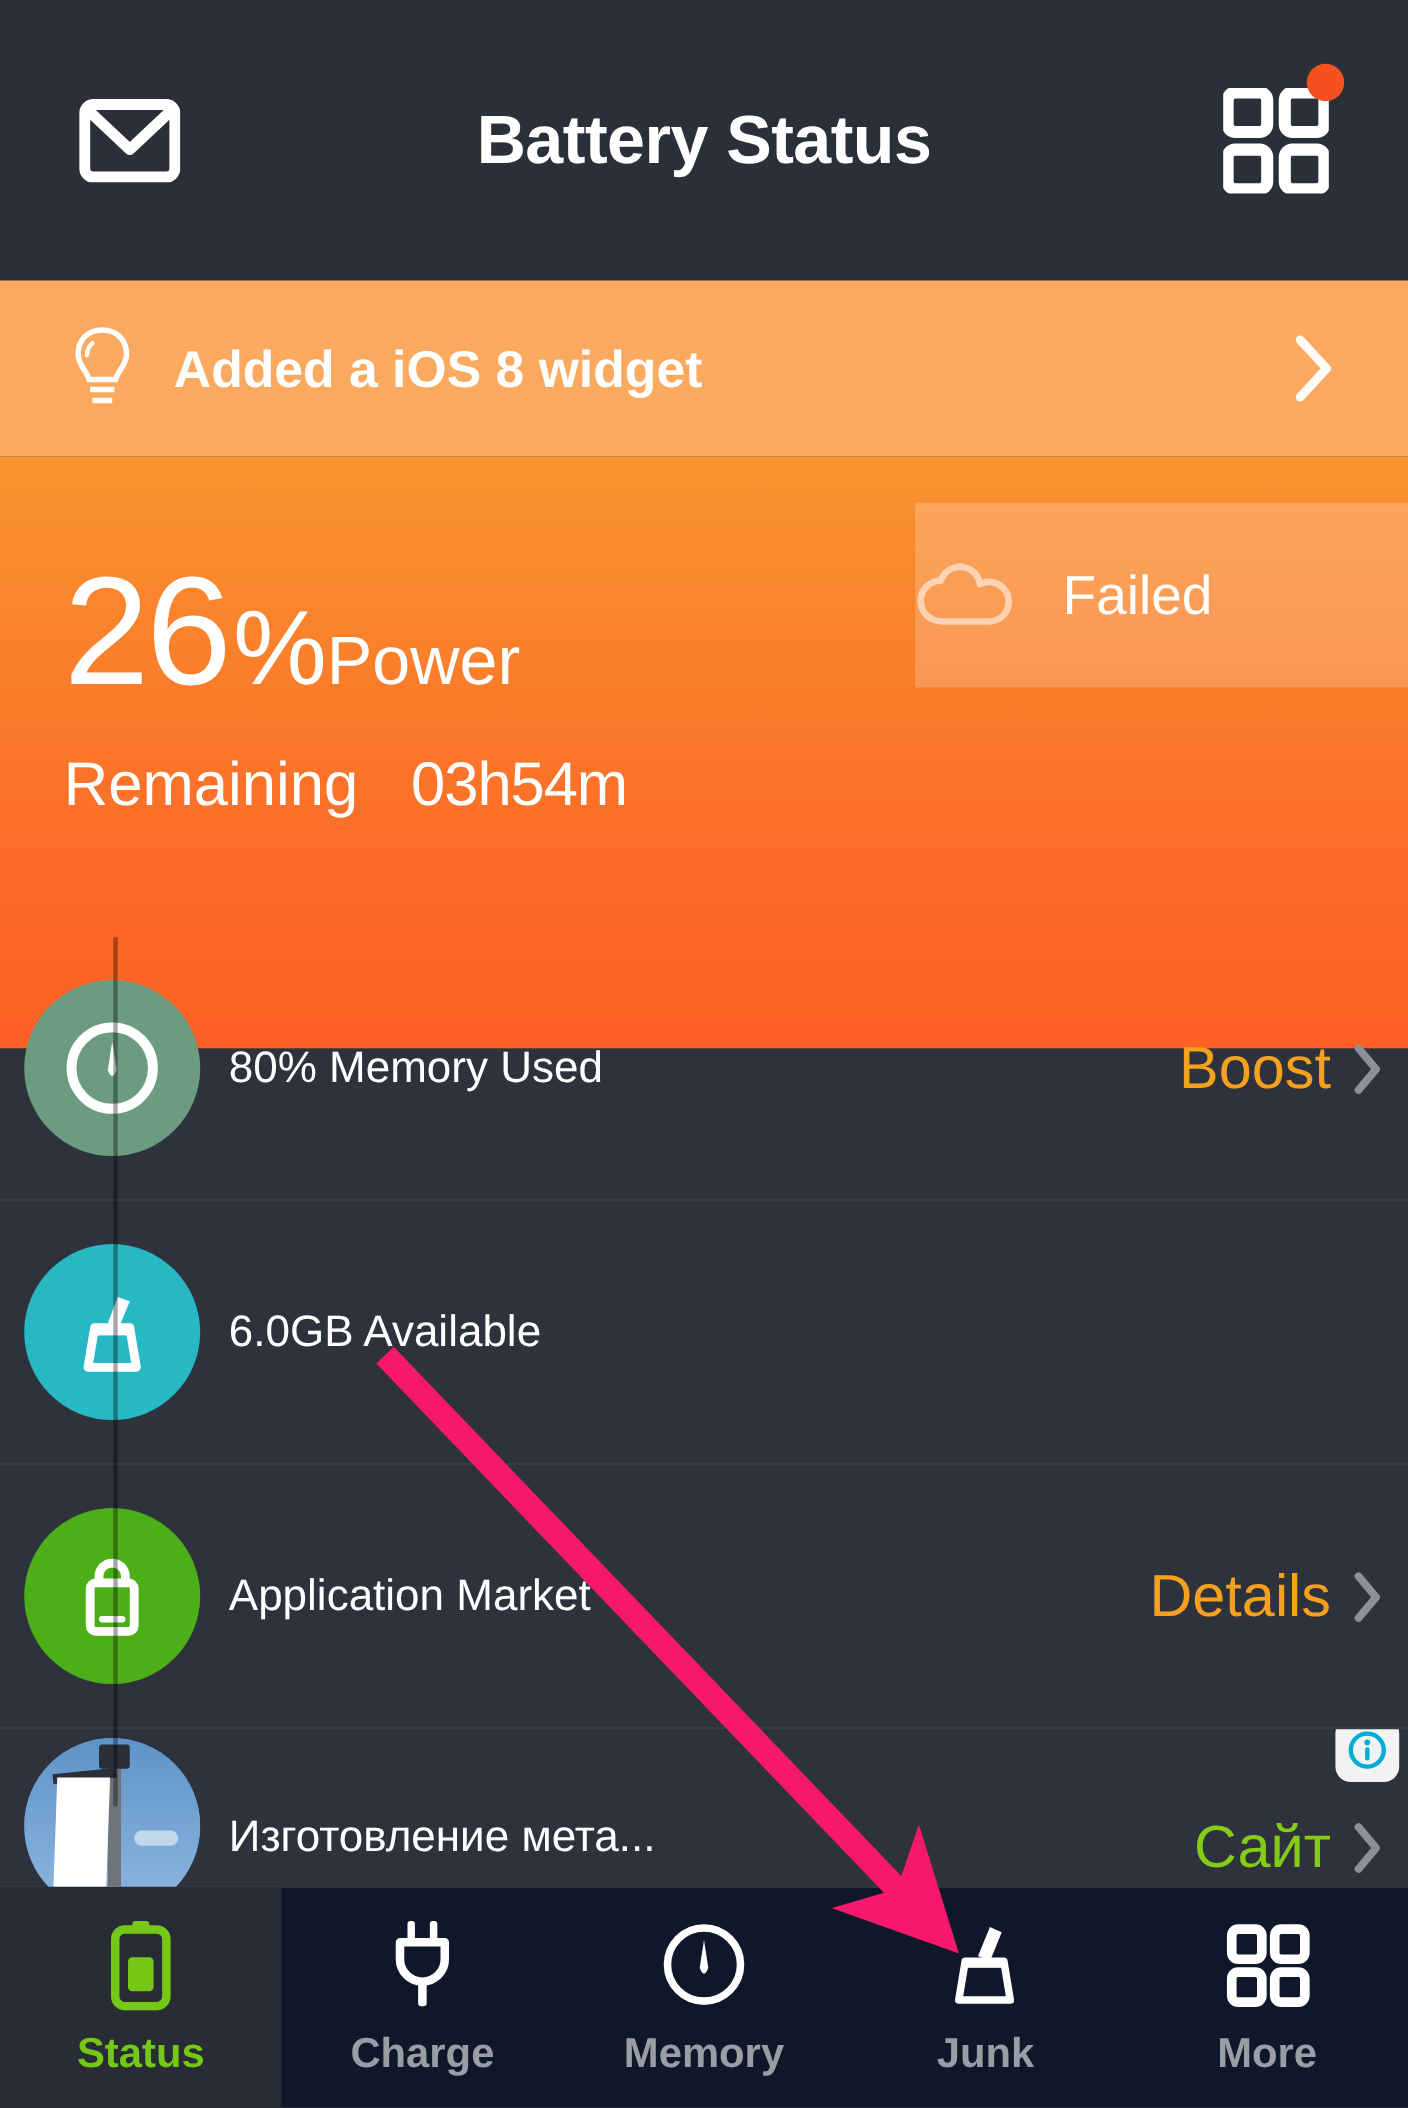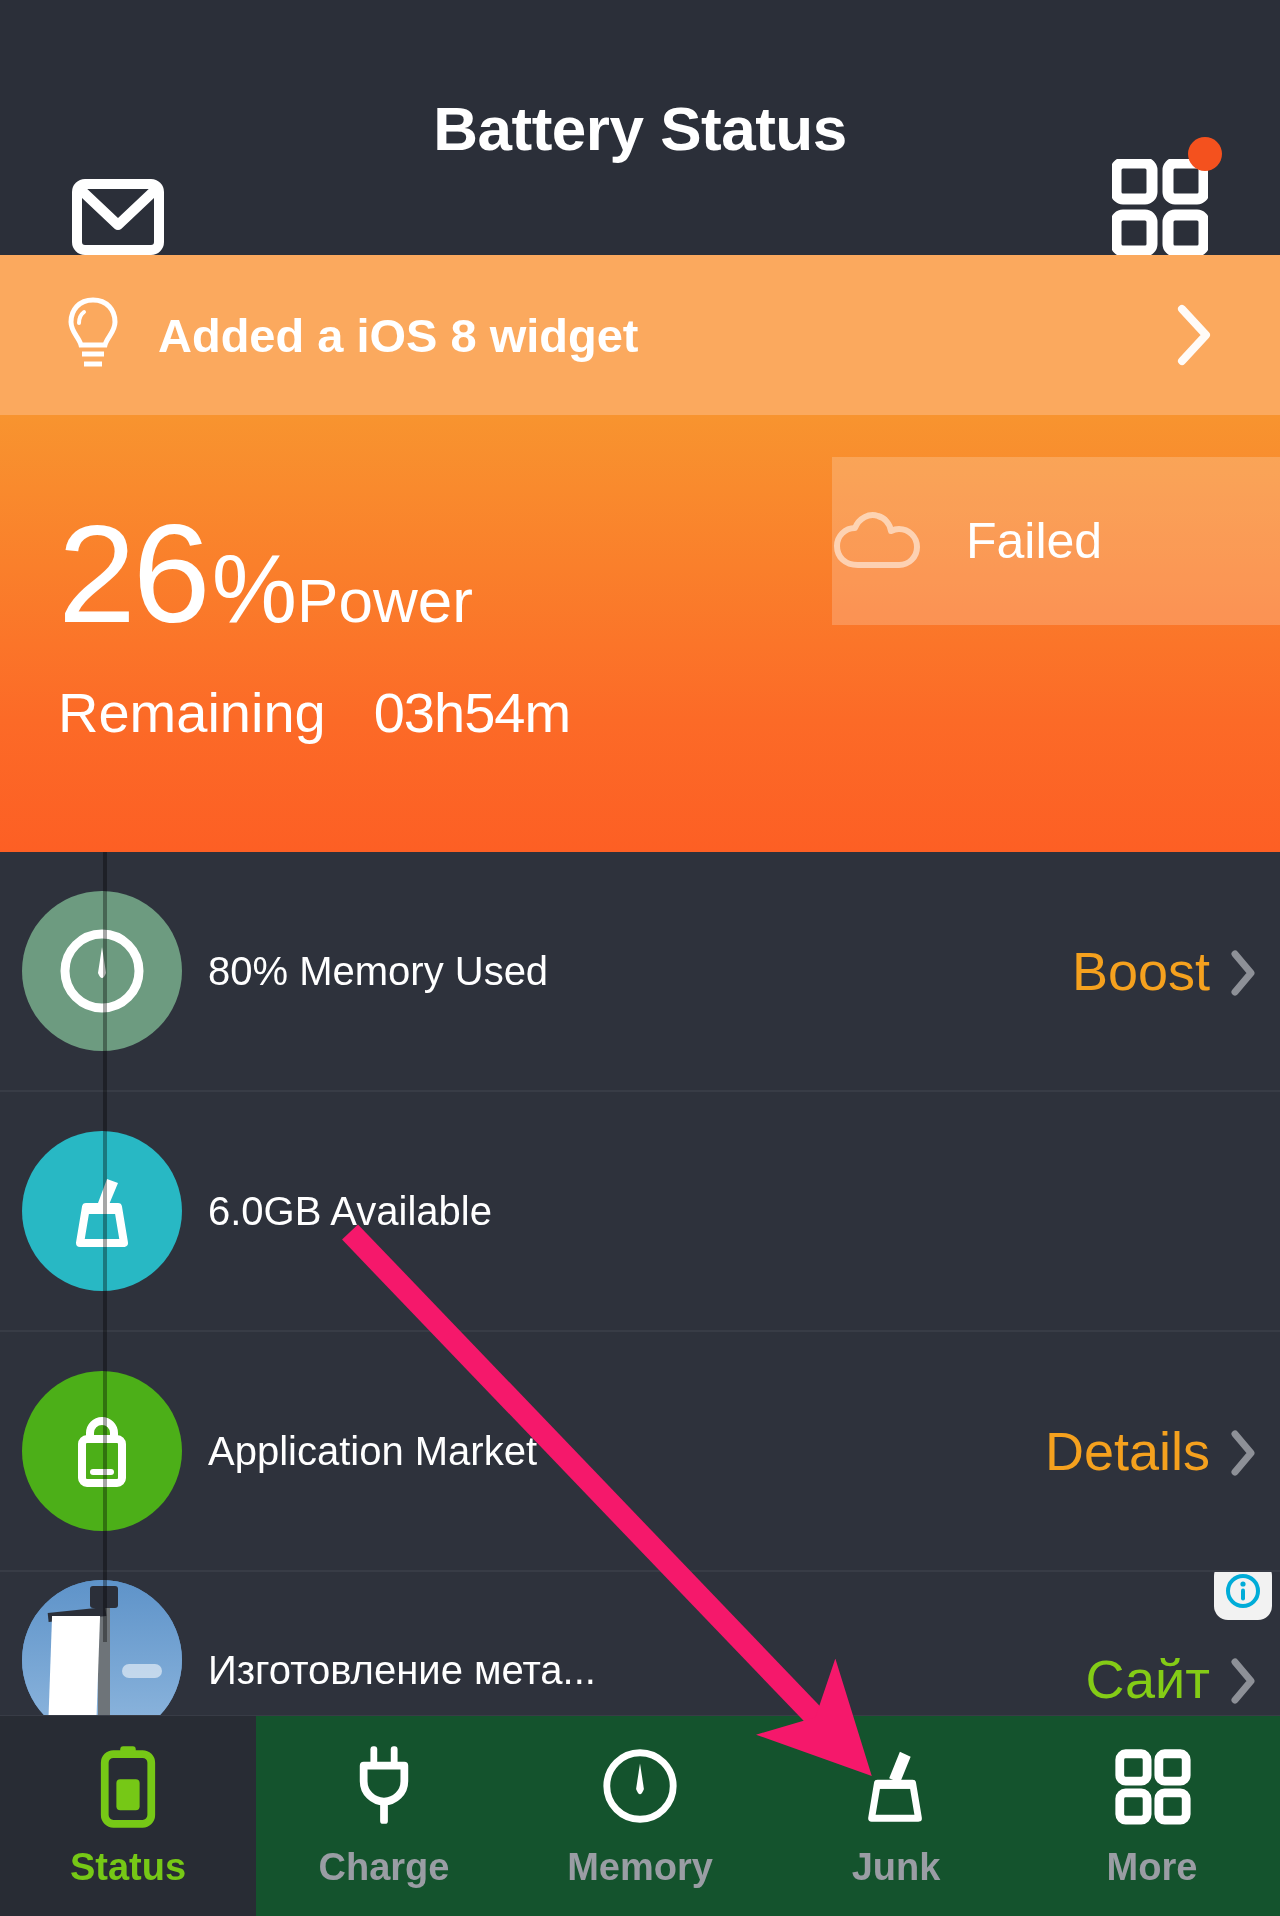--- a/index.html
+++ b/index.html
@@ -8,21 +8,21 @@
     background:#2E323C;
     font-family:"Liberation Sans", sans-serif;
     overflow:hidden;
   }
   #screen { position:relative; width:1280px; height:1916px; overflow:hidden; }
 
   
   .header {
     position:absolute; left:0; top:0; width:1280px; height:255px;
     background:#2B2F39;
-    display:flex; align-items:flex-end; justify-content:space-between;
+    display:flex; align-items:center; justify-content:space-between;
     padding:0 72px;
   }
   .header-title {
     position:absolute; left:0; right:0; text-align:center;
     color:#FFFFFF; font-size:62px; font-weight:bold; letter-spacing:-0.5px;
     top:50%; transform:translateY(-50%);
     pointer-events:none;
   }
   .mail-icon { position:relative; z-index:2; width:92px; height:76px; }
   .grid-icon { position:relative; z-index:2; width:96px; height:96px; }
@@ -39,21 +39,21 @@
   }
   .tip-bulb { width:58px; height:80px; flex:0 0 auto; }
   .tip-text {
     color:#FFFFFF; font-size:47px; font-weight:bold;
     margin-left:36px; flex:1 1 auto;
   }
   .tip-chev { width:44px; height:64px; flex:0 0 auto; }
 
   
   .hero {
-    position:absolute; left:0; top:415px; width:1280px; height:437px;
+    position:absolute; left:0; top:415px; width:1280px; height:538px;
     background:linear-gradient(180deg, #F8942F 0%, #FC6A27 70%, #FD5F24 100%);
   }
   .hero-main { position:absolute; left:58px; top:92px; }
   .hero-pct-row { display:flex; align-items:baseline; color:#FFFFFF; }
   .hero-pct { font-size:140px; font-weight:300; line-height:0.95; letter-spacing:-3px; }
   .hero-pct-sym { font-size:96px; font-weight:300; line-height:0.95; margin-left:4px; }
   .hero-power { font-size:62px; font-weight:300; }
   .hero-remaining-row {
     display:flex; align-items:baseline; color:#FFFFFF;
     margin-top:40px; font-size:56px; font-weight:300;
@@ -109,21 +109,21 @@
   .photo-sky { position:absolute; inset:0; background:linear-gradient(180deg,#5E93C9 0%,#8FB7DE 100%); }
   .photo-pole { position:absolute; left:76px; top:8px; width:12px; height:150px; background:#6E7479; }
   .photo-cap { position:absolute; left:68px; top:6px; width:28px; height:22px; background:#2B2F39; border-radius:3px; }
   .photo-arm { position:absolute; left:26px; top:30px; width:58px; height:9px; background:#2B2F39; transform:rotate(-6deg); }
   .photo-banner { position:absolute; left:28px; top:36px; width:48px; height:118px; background:#FFFFFF; transform:skewX(-2deg); }
   .photo-cloud1 { position:absolute; left:100px; top:84px; width:40px; height:14px; background:rgba(255,255,255,.55); border-radius:10px; }
 
   
   .tabbar {
     position:absolute; left:0; bottom:0; width:1280px; height:200px;
-    background:#14532d; display:flex;
+    background:#0f172a; display:flex;
   }
   .tab {
     flex:1 1 0; display:flex; flex-direction:column;
     align-items:center; justify-content:center; gap:18px;
   }
   .tab.active { background:#282C34; }
   .tab-icon { height:84px; display:flex; align-items:center; justify-content:center; }
   .tab-label { font-size:38px; font-weight:bold; color:#9A9DA4; }
   .tab.active .tab-label { color:#76C816; }
 

